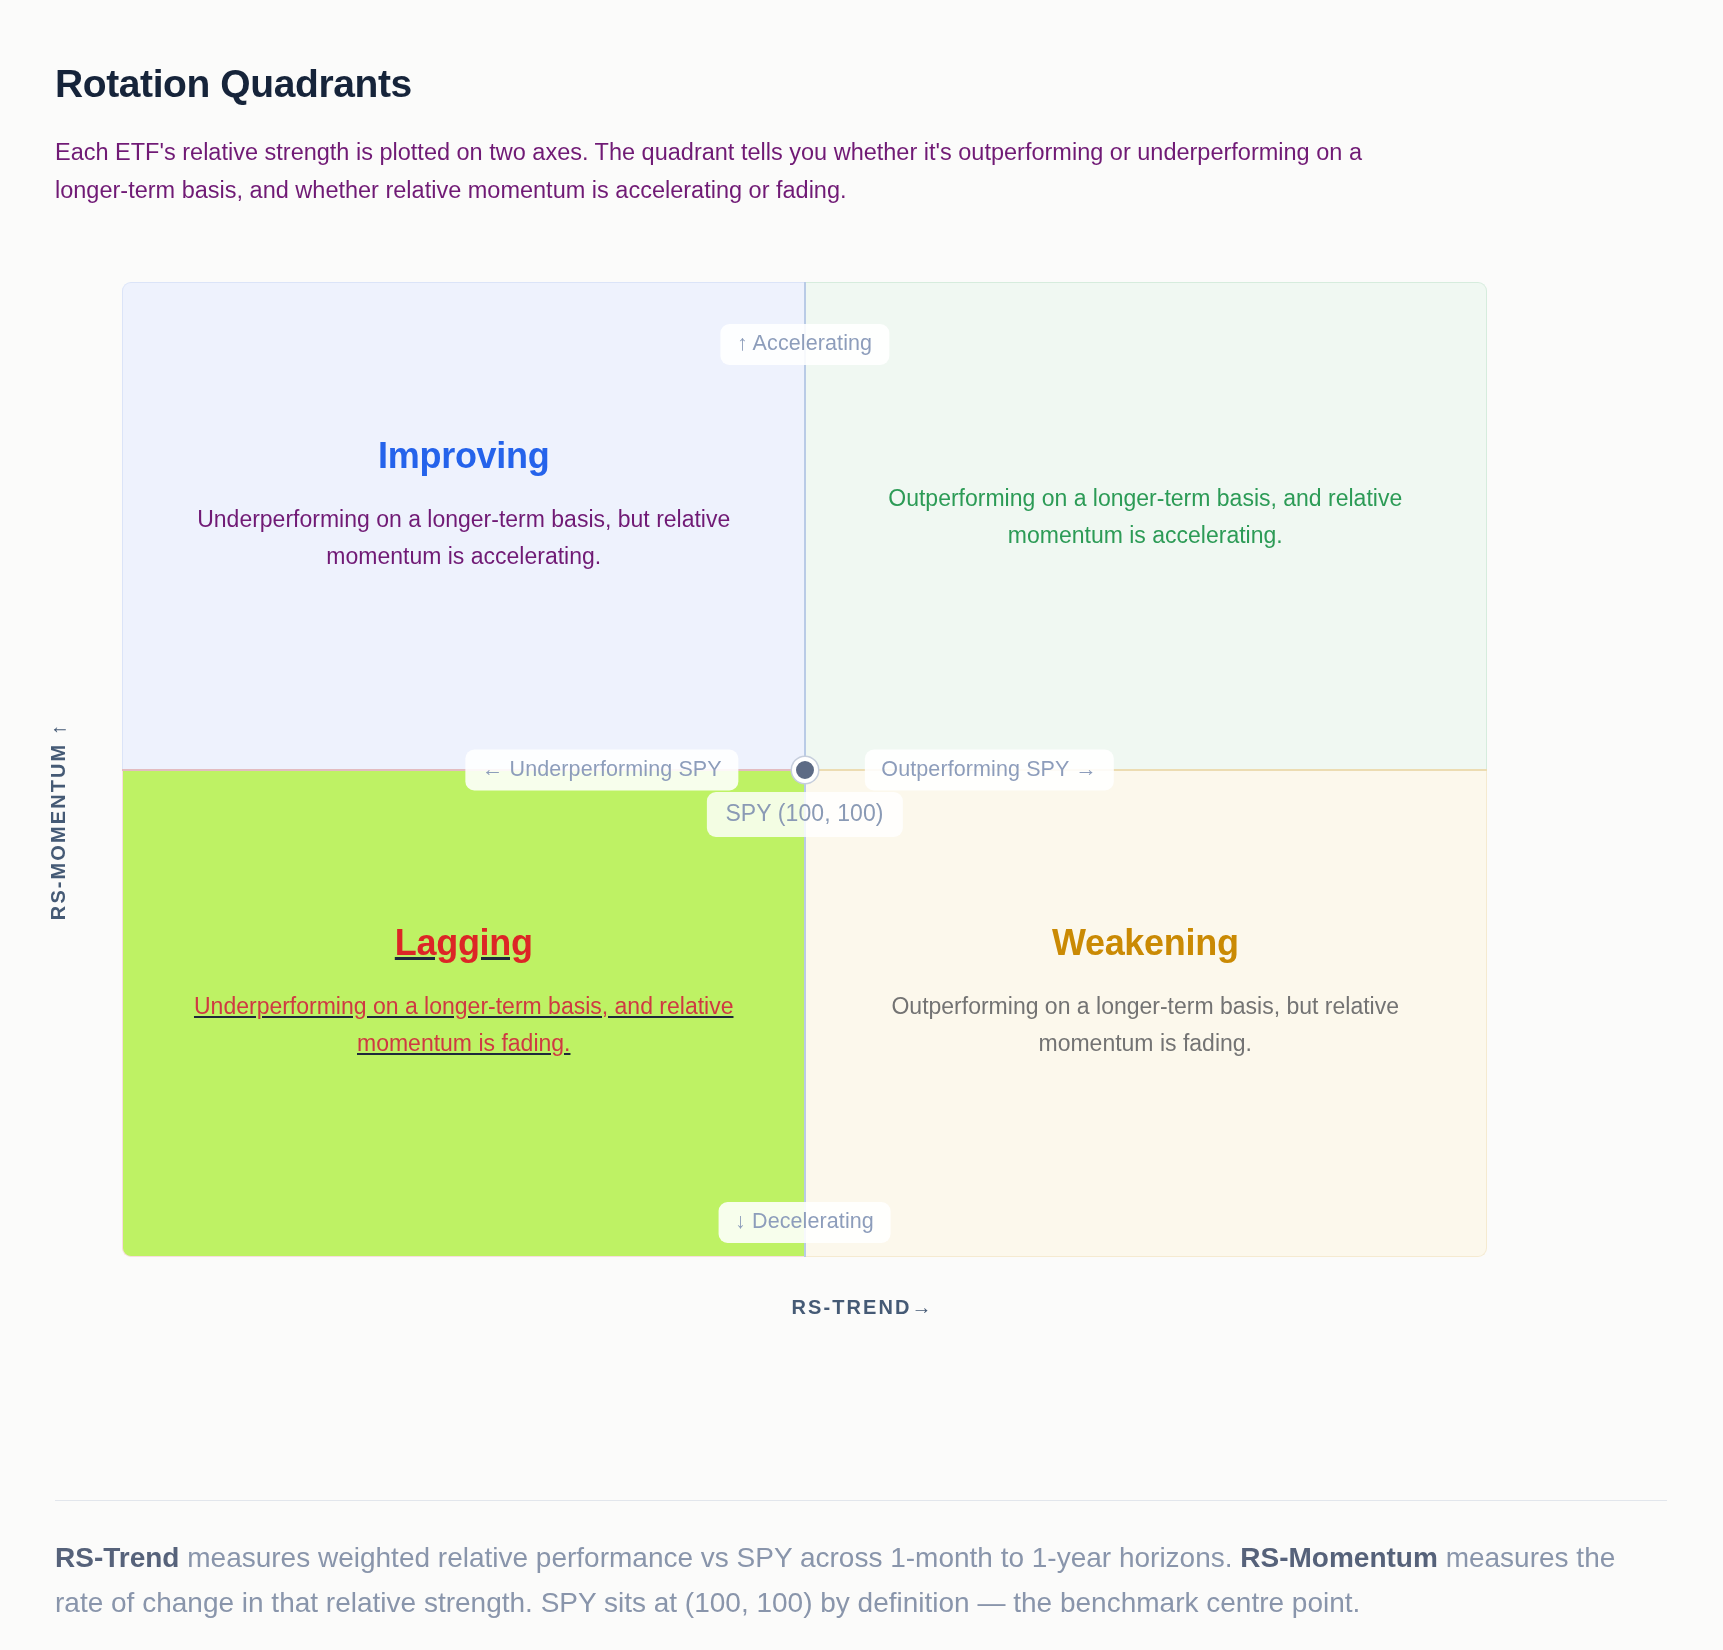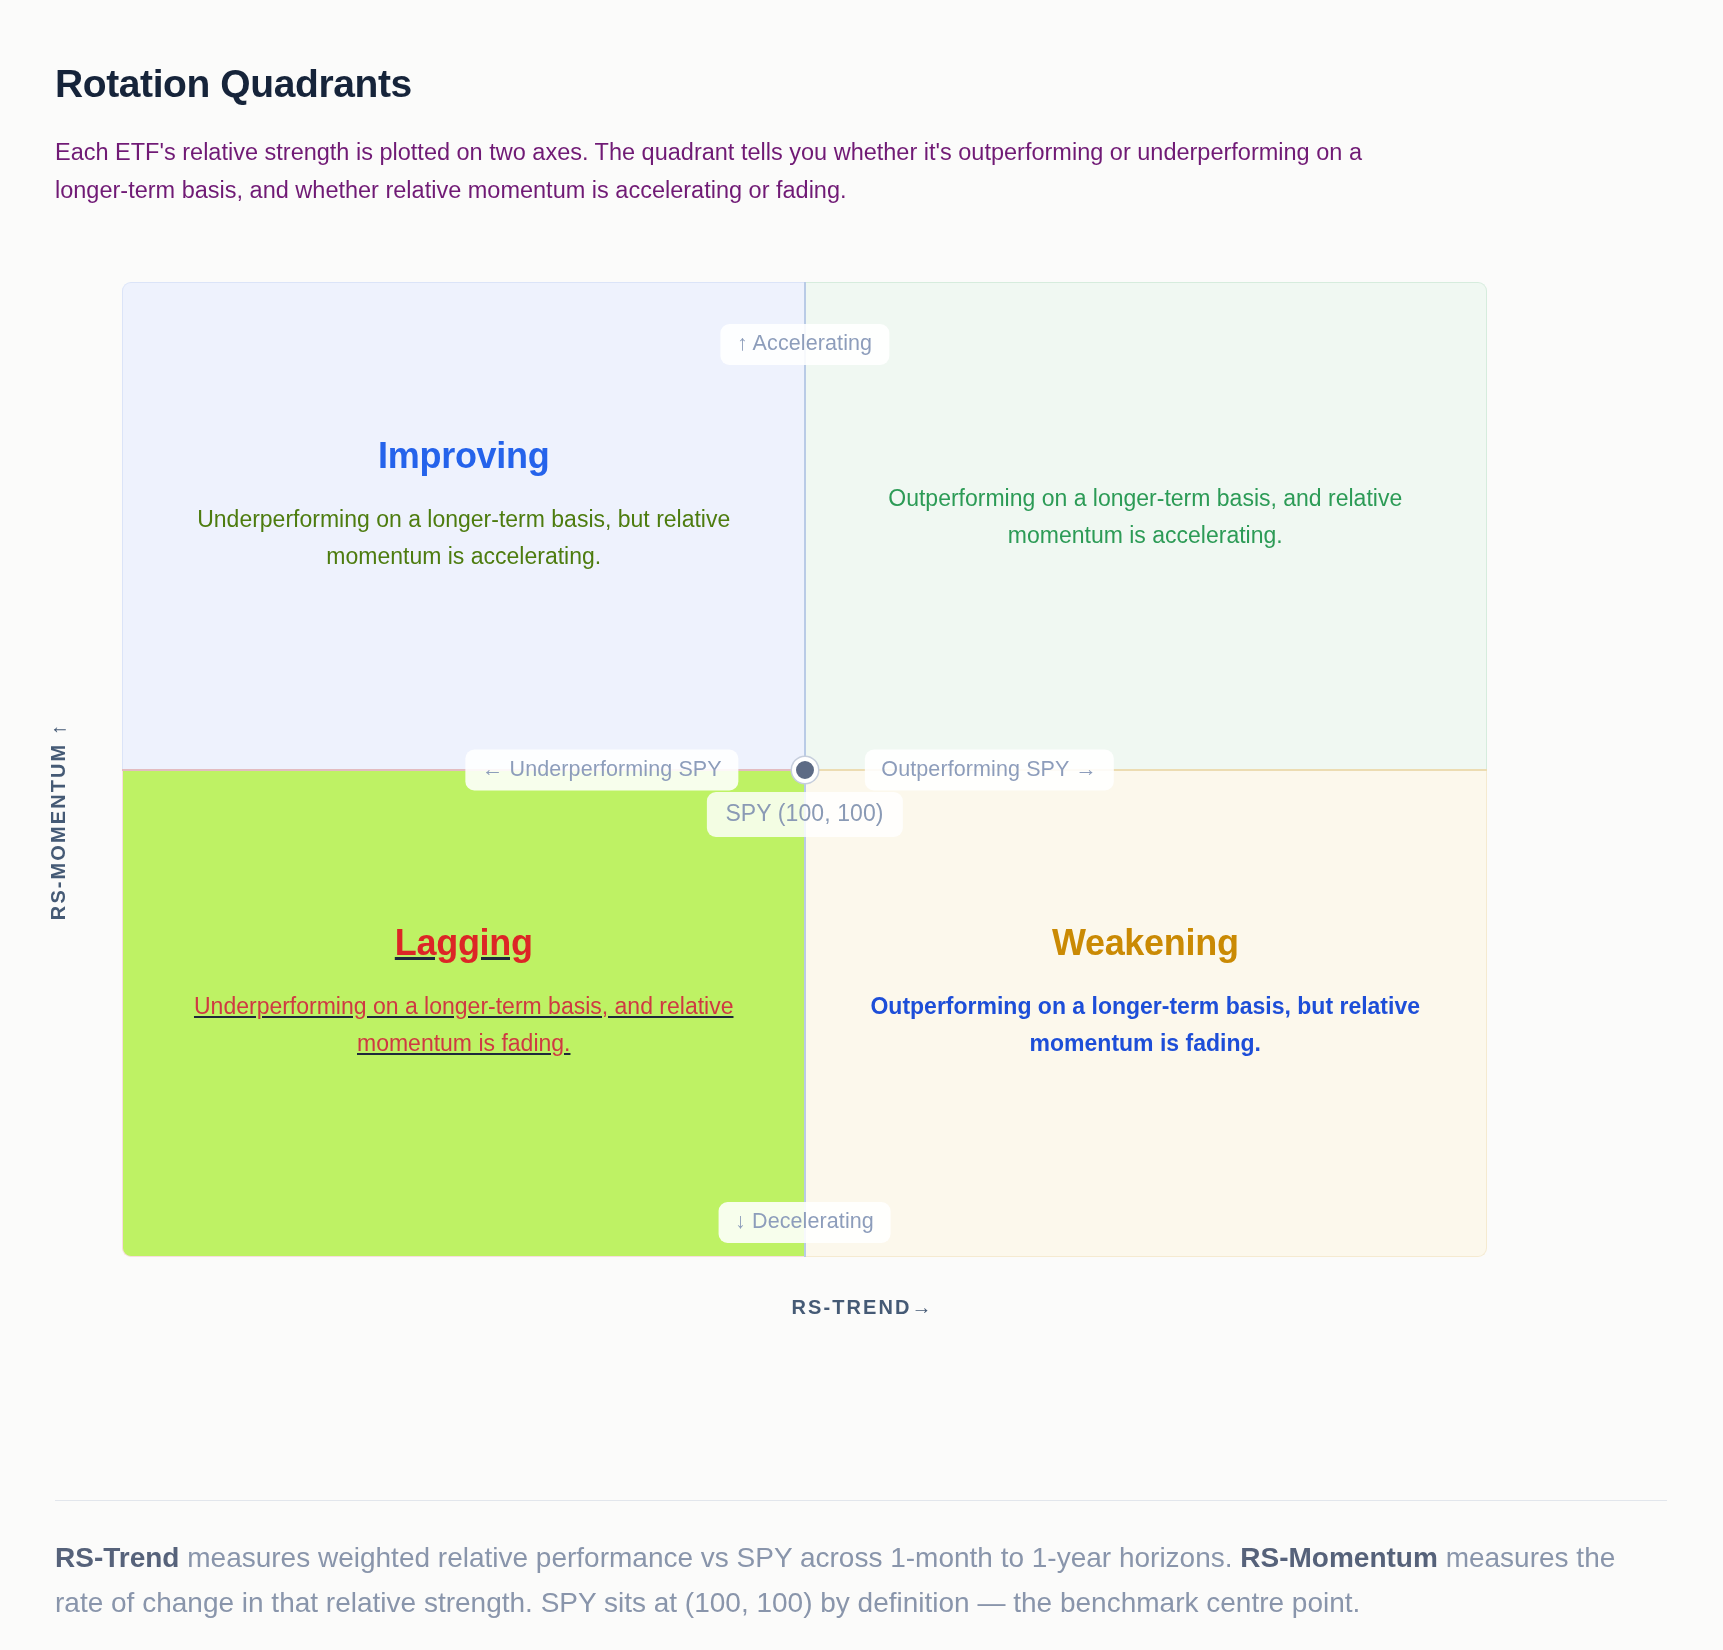--- a/index.html
+++ b/index.html
@@ -55,21 +55,21 @@
   .quad-desc { margin-top:24px; font-size:23px; line-height:1.62; }
 
   .q-improving {
     left:0; top:0;
     background:#eef2fd;
     border-top:1.5px solid #dbe4f8;
     border-left:1.5px solid #dbe4f8;
     border-radius:9px 0 0 0;
   }
   .q-improving .quad-title { color:#2563eb; }
-  .q-improving .quad-desc  { color:#4d7c0f; }
+  .q-improving .quad-desc  { color:#701a75; }
 
   .q-leading {
     left:50%; top:0;
     background:#f0f8f2;
     border-top:1.5px solid #d6ecdd;
     border-right:1.5px solid #d6ecdd;
     border-radius:0 9px 0 0;
   }
   .q-leading .quad-title { color:#17a34a; }
   .q-leading .quad-desc  { color:#2c9b56; }
@@ -86,21 +86,21 @@
   .q-lagging .quad-desc  { color:#cf3942; }
 
   .q-weakening {
     left:50%; top:50%;
     background:#fcf8ec;
     border-bottom:1.5px solid #f5ead0;
     border-right:1.5px solid #f5ead0;
     border-radius:0 0 9px 0;
   }
   .q-weakening .quad-title { color:#ca8a04; }
-  .q-weakening .quad-desc  { color:#1d4ed8;font-weight:bold; }
+  .q-weakening .quad-desc  { color:#737373; }
 
   
   .axis-v {
     position:absolute; left:50%; top:0; width:2px; height:100%;
     background:#b9cbe6; transform:translateX(-1px);
   }
   .axis-h {
     position:absolute; left:0; top:50%; width:100%; height:2px;
     background:#e3bcc0; transform:translateY(-1px);
   }

